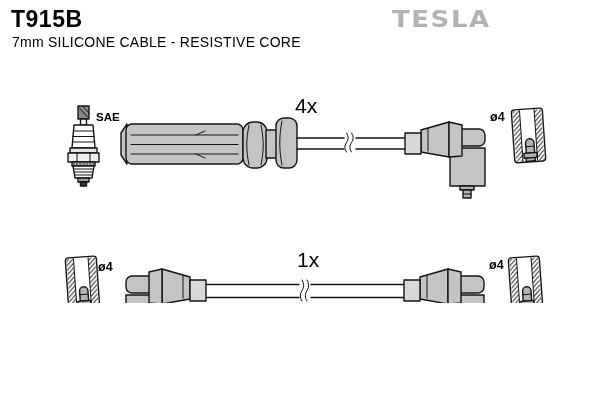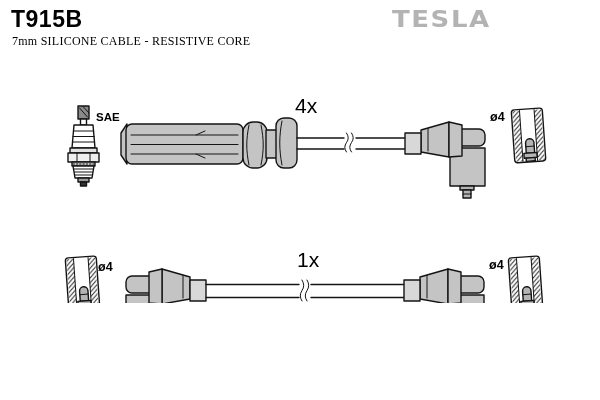--- a/index.html
+++ b/index.html
@@ -1,21 +1,21 @@
 <!DOCTYPE html>
 <html style="--page_bg: #ffffff; --text: #000000; --line: #141414; --boot_gray: #c4c4c4; --boot_light: #d8d8d8; --metal_gray: #b4b4b4; --brand_gray: #b3b3b3;"><head>
 <meta charset="utf-8">
 <style>
   html,body{margin:0;padding:0;background:#fff;}
   #page{position:relative;width:600px;height:303px;background:var(--page_bg,#fff);overflow:hidden;
         font-family:"Liberation Sans",sans-serif;padding-left:43px;}
   #part-number{position:absolute;left:11px;top:6px;font-size:23px;font-weight:bold;
                letter-spacing:.5px;color:var(--text,#000);}
-  #subtitle{position:absolute;left:12px;top:34px;font-size:12px;letter-spacing:.25px;
-            color:var(--text,#000);font-family:Liberation Serif, serif;}
+  #subtitle{position:absolute;left:12px;top:34px;font-size:14px;letter-spacing:.25px;
+            color:var(--text,#000);}
   #brand-logo{position:absolute;left:392px;top:6px;font-family:"DejaVu Sans",sans-serif;
               font-size:25px;font-weight:800;letter-spacing:1.5px;color:var(--brand_gray,#b3b3b3);
               transform:scale(1.04,.92);transform-origin:left top;}
   #diagram{position:absolute;left:0;top:0;}
   
   .o{stroke:var(--line,#141414);stroke-width:1.4;stroke-linejoin:round;stroke-linecap:round;}
   .t1{stroke-width:1;}
   .boot{fill:var(--boot_gray,#c4c4c4);}
   .light{fill:var(--boot_light,#d8d8d8);}
   .metal{fill:var(--metal_gray,#b4b4b4);}

